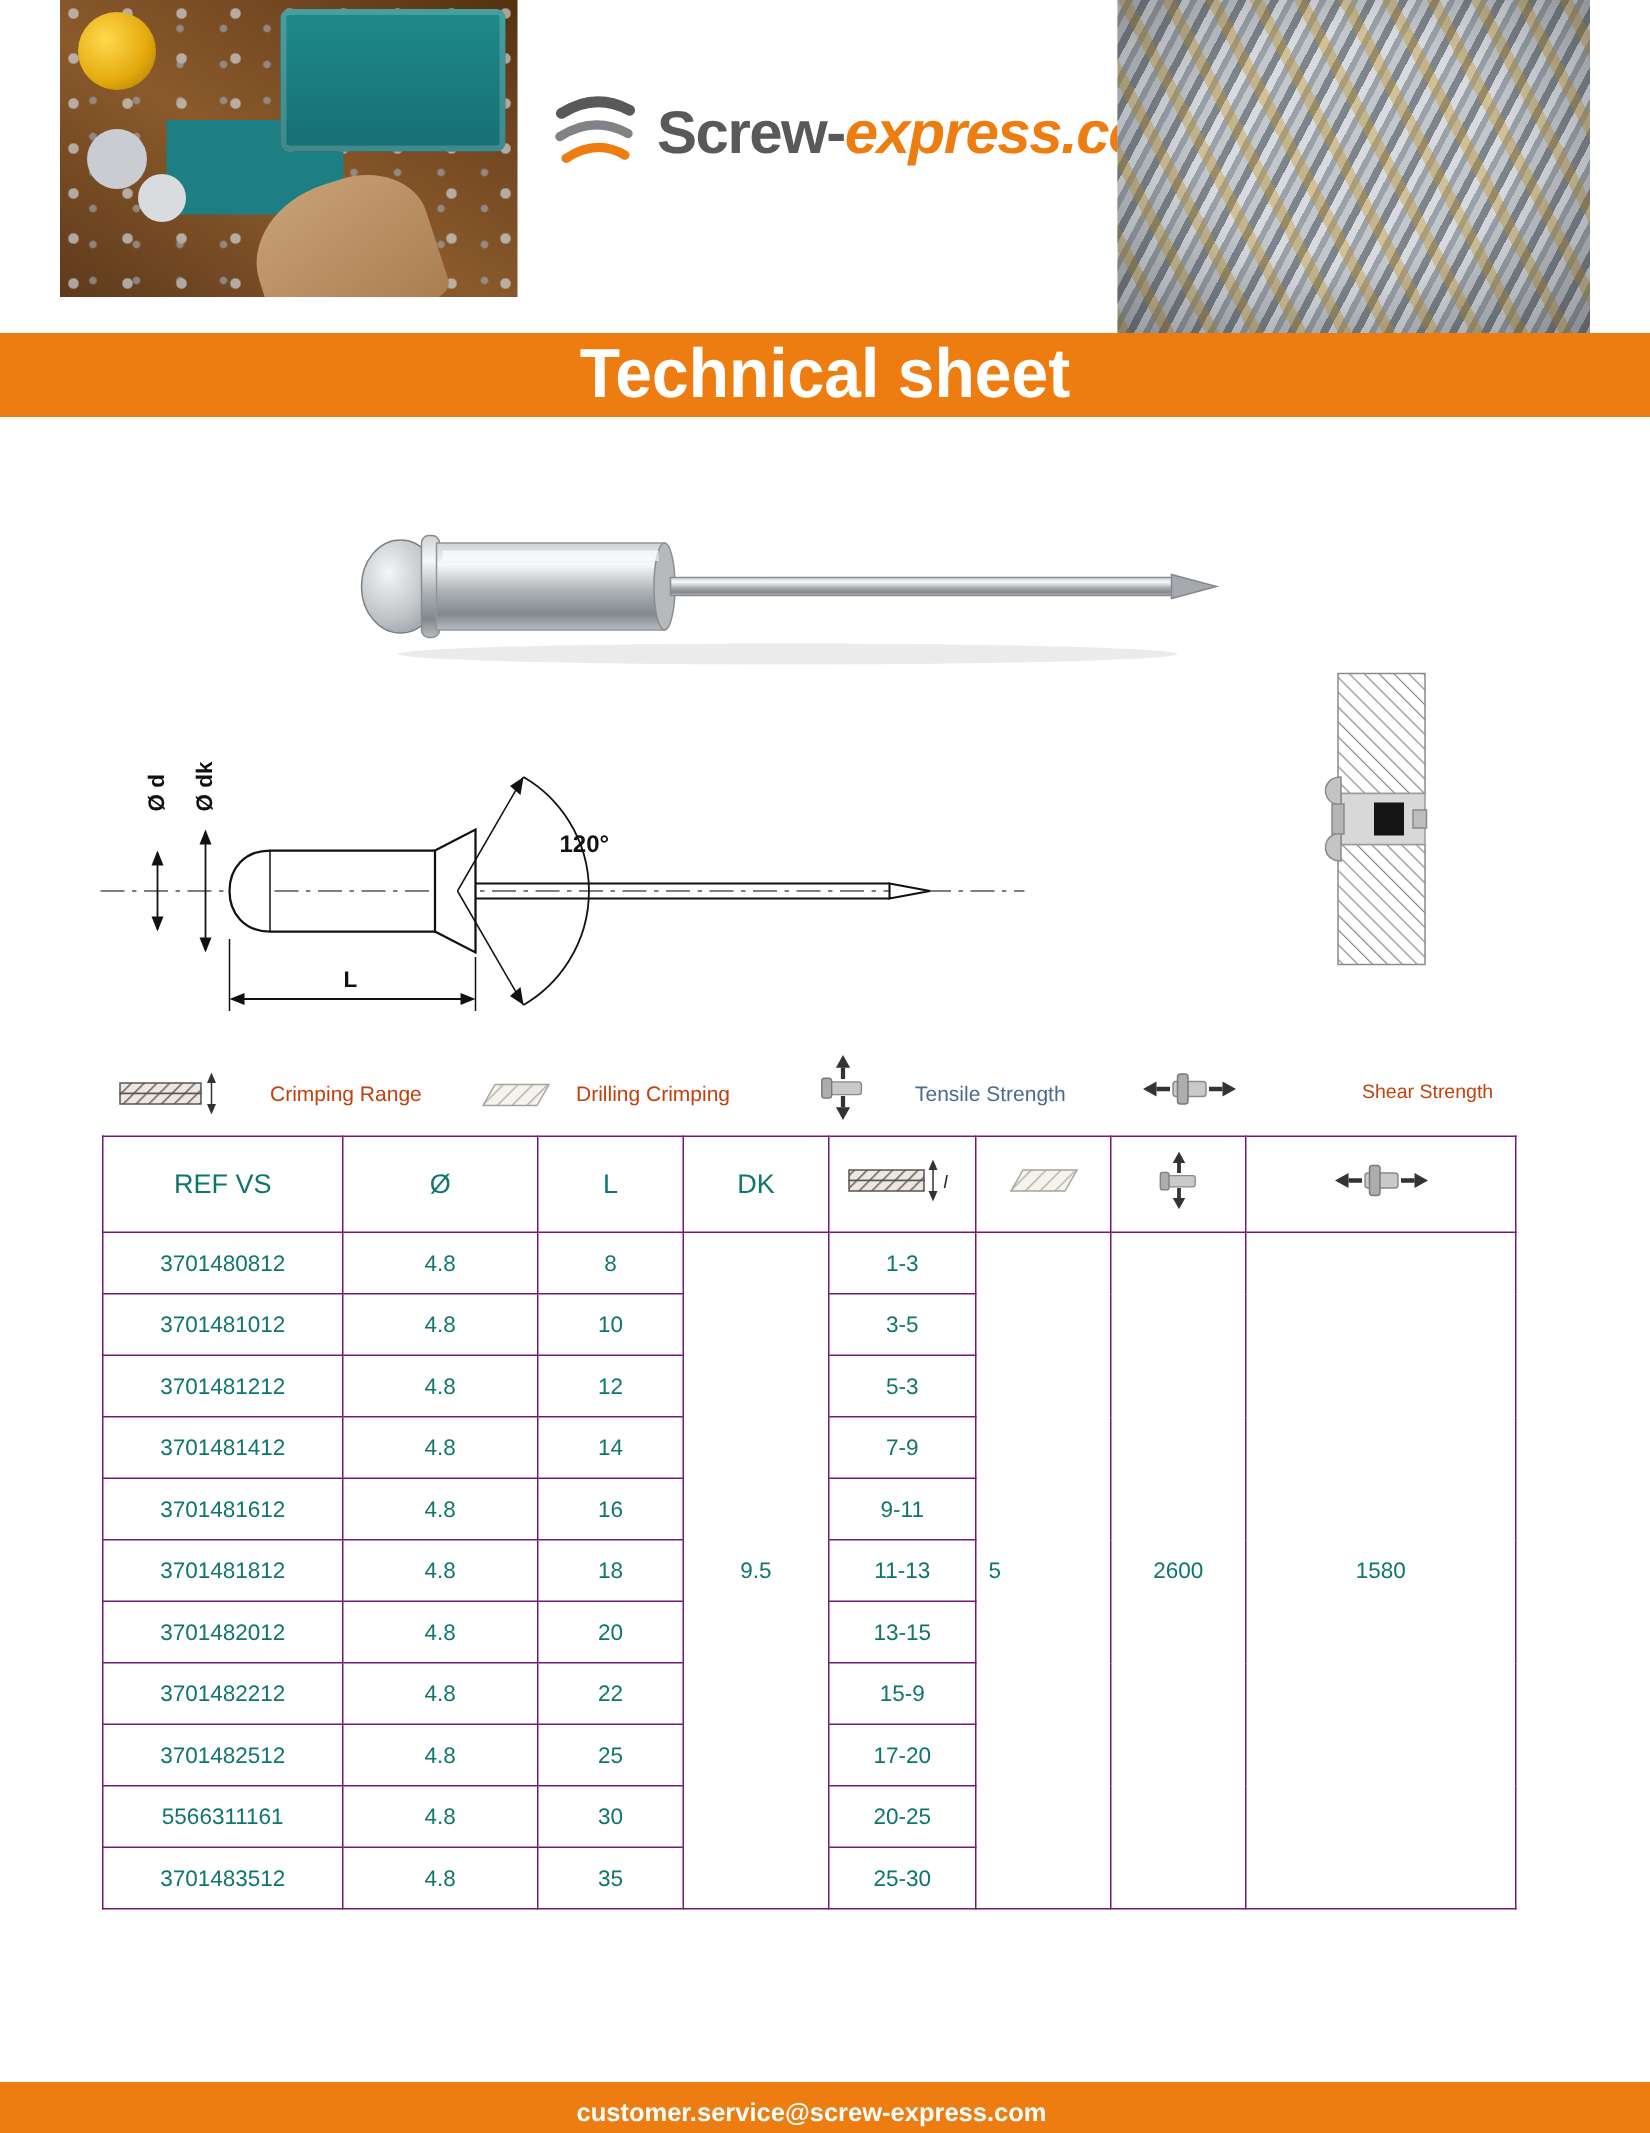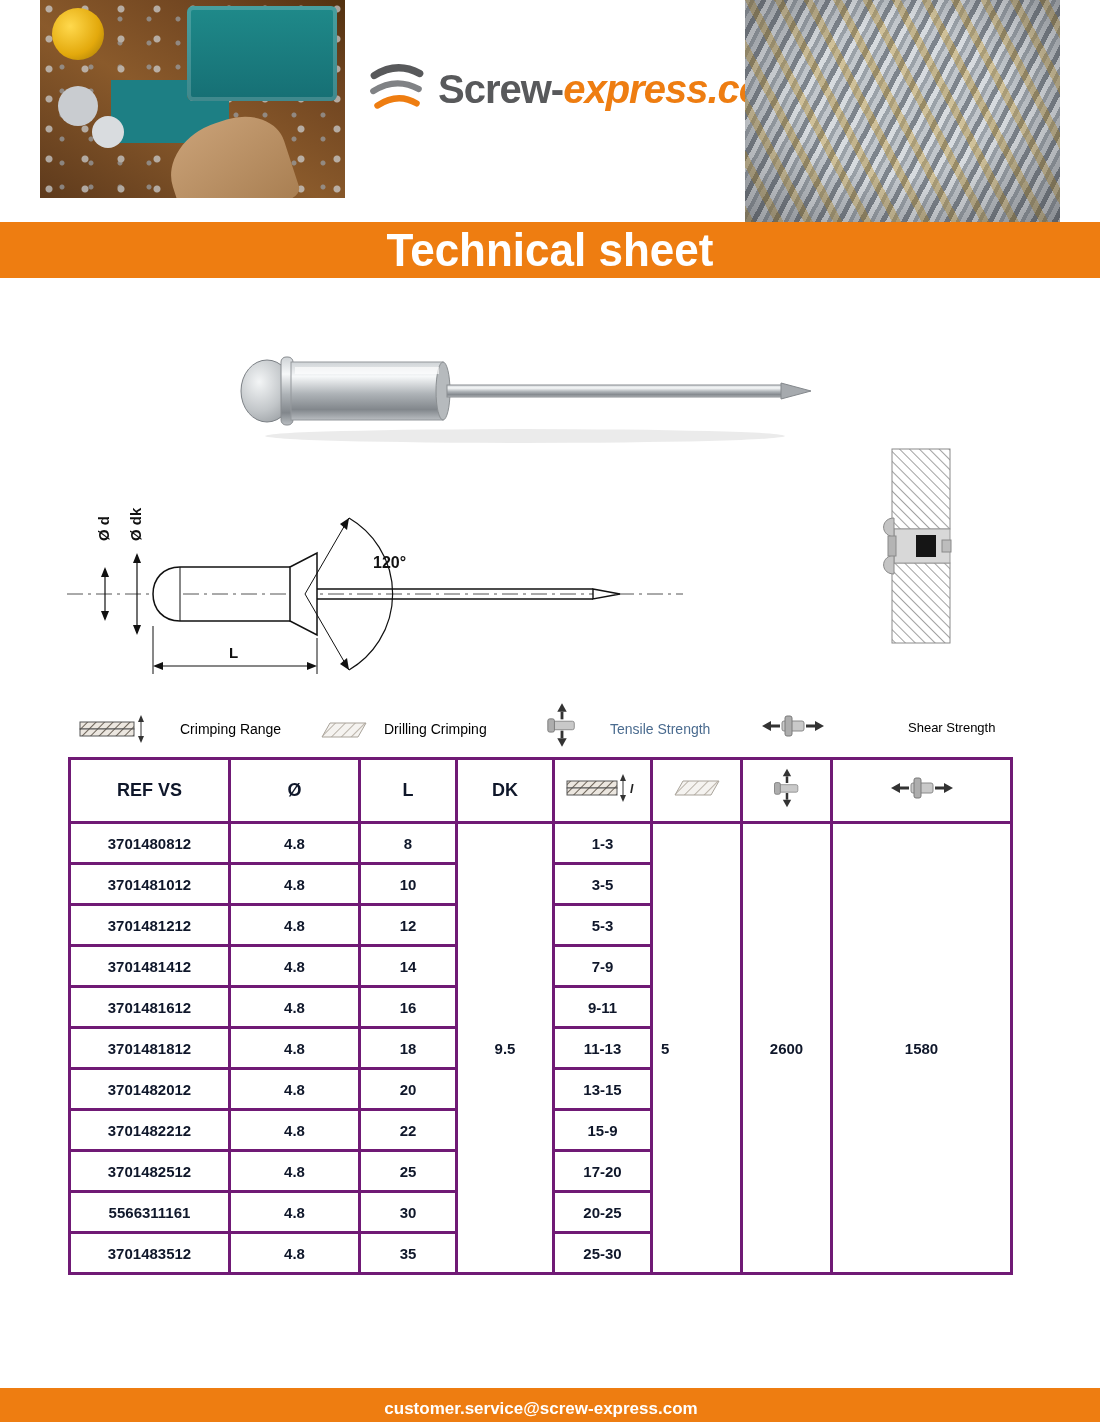--- a/index.html
+++ b/index.html
@@ -38,29 +38,29 @@
   .banner{position:absolute;left:0;top:222px;width:1100px;height:56px;background:#ee7d11;
     display:flex;align-items:center;justify-content:center}
   .banner-title{color:#fff;font-size:44px;font-weight:bold;letter-spacing:0;transform:scaleY(1.05)}
 
   
   .rivet-photo{position:absolute;left:225px;top:336px;width:610px;height:112px}
   .tech-drawing{position:absolute;left:55px;top:446px;width:650px;height:262px}
   .section-view{position:absolute;left:878px;top:448px;width:82px;height:196px}
 
   
-  .legend-label{position:absolute;font-size:14px;color:#000000;white-space:nowrap}
+  .legend-label{position:absolute;font-size:14px;color:#c2410c;white-space:nowrap}
   .legend-label.blue{color:#4a6b8f}
   .legend-icon{position:absolute}
 
   
   .table-wrap{position:absolute;left:68px;top:757px}
   table.spec{border-collapse:collapse;table-layout:fixed;width:942px;background:#fff}
-  table.spec th,table.spec td{border:3px solid #701a75;text-align:center;vertical-align:middle;
-    font-weight:bold;color:#0f172a;overflow:hidden}
+  table.spec th,table.spec td{border:1px solid #701a75;text-align:center;vertical-align:middle;
+    font-weight:normal;color:#0f766e;overflow:hidden}
   table.spec thead th{height:64px;font-size:18px}
   table.spec tbody td{height:41px;font-size:15px}
   table.spec td.align-left{text-align:left;padding-left:8px}
 
   
   .footer{position:absolute;left:0;top:1388px;width:1100px;height:42px;background:#ee7d11;
     display:flex;align-items:center;justify-content:center;padding-right:18px}
   .footer-email{color:#fff;font-size:17px;font-weight:bold}
 </style>
 </head>

